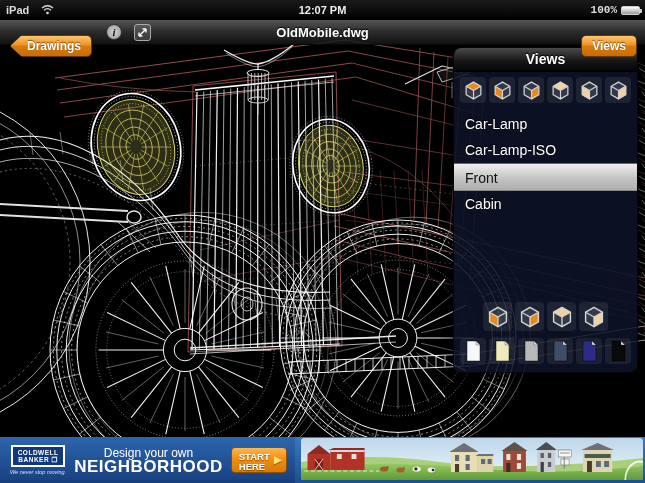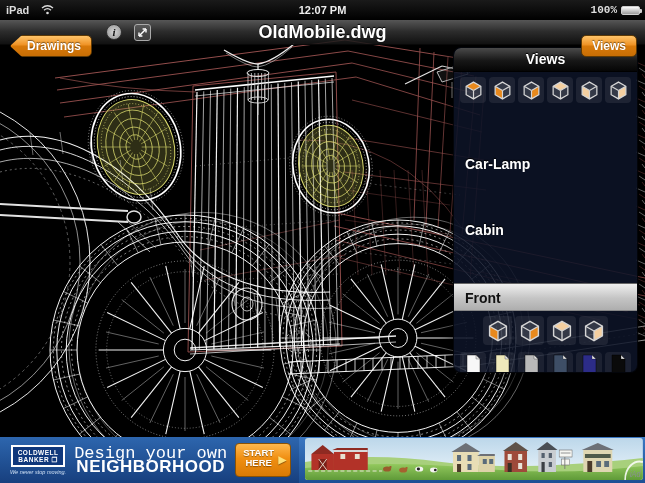--- a/index.html
+++ b/index.html
@@ -32,59 +32,59 @@
     text-shadow:0 -1px 1px rgba(0,0,0,.5); border-radius:5px; padding:3px 10px; cursor:pointer;margin-top:28px; }
   #drawings-btn { margin-left:10px; padding:3px 10px 3px 16px;
     clip-path:polygon(0 50%, 12px 0, 100% 0, 100% 100%, 12px 100%); border-radius:0 5px 5px 0; }
   #views-btn { position:absolute; right:8px; }
   #info-btn { margin-left:14px; width:16px; height:16px; border-radius:50%;
     background:radial-gradient(#d8d8d8,#8f8f8f); border:1px solid #333; color:#111;
     font:italic bold 11px "Liberation Serif", serif; line-height:14px; text-align:center; cursor:pointer; }
   #expand-btn { margin-left:12px; width:17px; height:17px; border:1px solid #aaa; border-radius:3px;
     background:rgba(130,130,130,.35); cursor:pointer; display:flex; align-items:center; justify-content:center; }
   #page-title { position:absolute; left:0; right:0; text-align:center; color:#fff;
-    font-size:18px; font-weight:bold; text-shadow:0 -1px 1px #000; pointer-events:none; }
+    font-size:13px; font-weight:bold; text-shadow:0 -1px 1px #000; pointer-events:none; }
 
   
   #views-panel { position:absolute; left:453px; top:47px; width:185px; height:326px; z-index:20;
     background:rgba(13,19,39,.88); border:1px solid rgba(0,0,0,.7); border-radius:8px;
     box-shadow:0 5px 16px rgba(0,0,0,.7); display:flex; flex-direction:column; overflow:hidden; }
   #views-panel-header { height:24px; background:linear-gradient(#4a4a4a,#171717 55%,#050505);
     border-bottom:1px solid #000; color:#fff; font-size:14px; font-weight:bold; text-align:center;
     line-height:23px; text-shadow:0 -1px 1px #000; border-radius:7px 7px 0 0; }
   .cube-row { display:flex; justify-content:center; gap:3px; padding:5px 4px 4px; }
   .cube-tile { width:26px; height:26px; border-radius:4px; background:rgba(255,255,255,.08);
     display:flex; align-items:center; justify-content:center; cursor:pointer; }
   .iso-row .cube-tile { width:29px; height:29px; }
   #view-list { margin-top:4px; }
   .view-item { height:26px; line-height:26px; padding-left:11px; color:#fff;
-    font-size:14px; font-weight:bold; text-shadow:0 -1px 1px #000; cursor:pointer;margin-top:40px; }
+    font-size:14px; font-weight:normal; text-shadow:0 -1px 1px #000; cursor:pointer; }
   .view-item.selected { background:linear-gradient(#efefef,#c4c4c4 55%,#aeaeae);
     color:#111; text-shadow:none; height:28px; line-height:28px;
     border-top:1px solid #666; border-bottom:1px solid #888; }
   #panel-spacer { flex:1; }
   .doc-row { display:flex; justify-content:center; gap:3px; padding:3px 4px 8px; }
   .doc-tile { width:26px; height:26px; border-radius:4px; background:rgba(255,255,255,.07);
     display:flex; align-items:center; justify-content:center; cursor:pointer; }
 
   
   #ad-banner { position:absolute; left:0; top:437px; width:645px; height:46px; z-index:35;
     background:linear-gradient(#3a77c2,#1d4f94); display:flex; align-items:center; cursor:pointer; }
   #ad-left { display:flex; align-items:center; gap:8px; padding:0 8px 0 10px; height:100%;
     background:linear-gradient(#2d66ae,#173f7e); }
   #cb-logo-wrap { display:flex; flex-direction:column; align-items:center; }
   #cb-logo { border:2px solid #fff; background:#10387c; padding:2px 5px; text-align:center;
     color:#fff; font-weight:bold; font-size:6.5px; letter-spacing:.5px; line-height:7px; }
   #cb-tagline { color:#cfe0f5; font-size:5.5px; margin-top:2px; font-style:italic; }
   #ad-headline { color:#fff; text-align:center; line-height:13px; white-space:nowrap; }
-  #ad-headline .l1 { font-size:17px;font-family:Liberation Mono, monospace; }
+  #ad-headline .l1 { font-size:12px; }
   #ad-headline .l2 { font-size:17px; font-weight:bold; letter-spacing:.5px; }
   #ad-cta { background:linear-gradient(#ffb84d,#f08f12 45%,#d97a05); border:1px solid #8a5205;
     border-radius:4px; color:#fff; font-weight:bold; font-size:9.5px; line-height:10px;
-    padding:4px 16px 8px 7px; text-align:center; position:relative; text-shadow:0 1px 1px rgba(0,0,0,.4); }
+    padding:4px 16px 0 7px; text-align:left; position:relative; text-shadow:0 1px 1px rgba(0,0,0,.4); }
   #ad-cta .arr { position:absolute; right:4px; top:50%; transform:translateY(-50%);
     color:#ffe27a; font-size:10px; }
   #ad-art { flex:1; height:42px; margin:0 2px 2px 6px; border-radius:3px; overflow:hidden; }
 </style>
 </head>
 <body>
 
 <div id="app">
 
   <div id="status-bar">
@@ -545,22 +545,23 @@
             <polygon points="10,10 17,6 17,14 10,18" fill="#f4cfa0"></polygon>
             <line x1="3" y1="6" x2="10" y2="10" stroke="#d5d5d5" stroke-width="1.1"></line>
             <line x1="17" y1="6" x2="10" y2="10" stroke="#d5d5d5" stroke-width="1.1"></line>
             <line x1="10" y1="10" x2="10" y2="18" stroke="#d5d5d5" stroke-width="1.1"></line>
             <polygon points="10,2 17,6 17,14 10,18 3,14 3,6" fill="none" stroke="#d5d5d5" stroke-width="1.2"></polygon>
           </svg>
         </div>
       </div>
     <div id="view-list">
       <div class="view-item">Car-Lamp</div>
+      <div class="view-item">Car-Lamp-ISO</div>
+      <div class="view-item selected">Front</div>
       <div class="view-item">Cabin</div>
-      <div class="view-item selected">Front</div>
     </div>
     <div id="panel-spacer"></div>
     <div class="cube-row iso-row" id="iso-cubes">
         <div class="cube-tile">
           <svg width="24" height="24" viewBox="0 0 20 20">
             <polygon points="10,2 17,6 17,14 10,18 3,14 3,6" fill="rgba(255,255,255,.10)"></polygon>
             <polygon points="3,6 10,10 10,18 3,14" fill="#e8891d"></polygon>
             <line x1="3" y1="6" x2="10" y2="10" stroke="#d5d5d5" stroke-width="1.1"></line>
             <line x1="17" y1="6" x2="10" y2="10" stroke="#d5d5d5" stroke-width="1.1"></line>
             <line x1="10" y1="10" x2="10" y2="18" stroke="#d5d5d5" stroke-width="1.1"></line>

